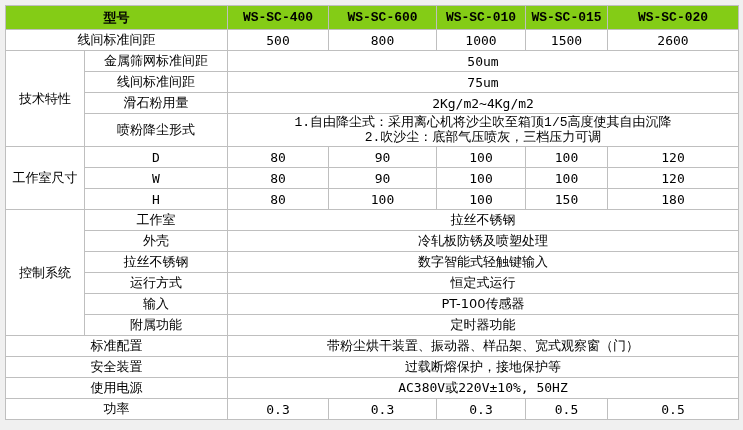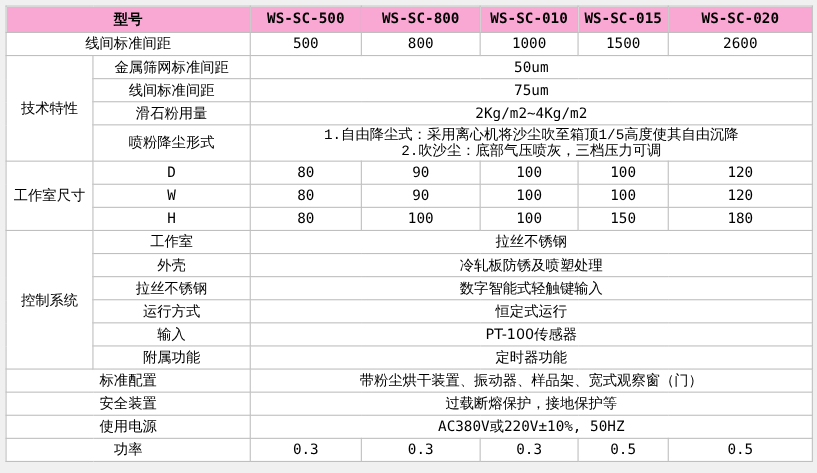--- a/index.html
+++ b/index.html
@@ -23,21 +23,21 @@
     text-align: center;
     vertical-align: middle;
     font-size: 13px;
     padding: 1px 2px;
     overflow: hidden;
     white-space: nowrap;
   }
   tr.r   { height: 21px; }
   tr.hdr-row { height: 24px; }
   tr.tall { height: 32px; margin-top: 32px; }
-  td.hdr { background: #f9a8d4; font-weight: bold; }
+  td.hdr { background: #84cc16; font-weight: bold; font-family: Liberation Mono, monospace; }
   .mono  { font-family: "DejaVu Sans Mono", monospace; }
   .dust-line { line-height: 15px; font-size: 13px; font-family: Liberation Mono, monospace; }
 </style>
 </head>
 <body>
 
 <div class="wrap">
   <table class="spec">
     <colgroup>
       <col style="width:79px">
@@ -45,22 +45,22 @@
       <col style="width:101px">
         <col style="width:108px">
       <col style="width:89px">
         <col style="width:82px">
         <col style="width:131px">
     </colgroup>
 
     <tbody>
         <tr class="hdr-row">
       <td colspan="2" class="hdr">型号</td>
-      <td class="hdr mono">WS-SC-500</td>
-      <td class="hdr mono">WS-SC-800</td>
+      <td class="hdr mono">WS-SC-400</td>
+      <td class="hdr mono">WS-SC-600</td>
       <td class="hdr mono">WS-SC-010</td>
       <td class="hdr mono">WS-SC-015</td>
       <td class="hdr mono">WS-SC-020</td>
     </tr>
 
     <tr class="r">
       <td colspan="2">线间标准间距</td>
       <td class="mono">500</td>
       <td class="mono">800</td>
       <td class="mono">1000</td>

